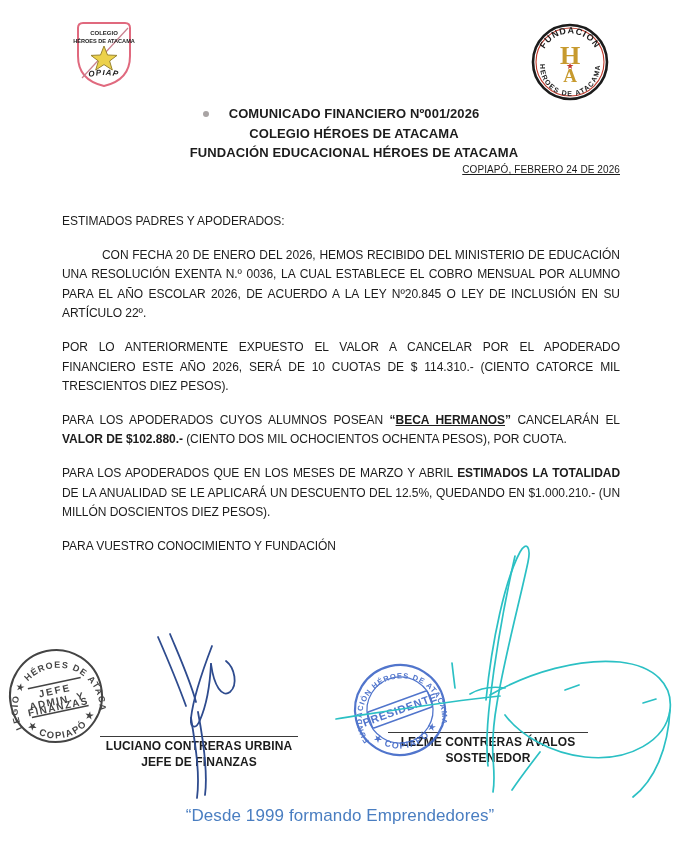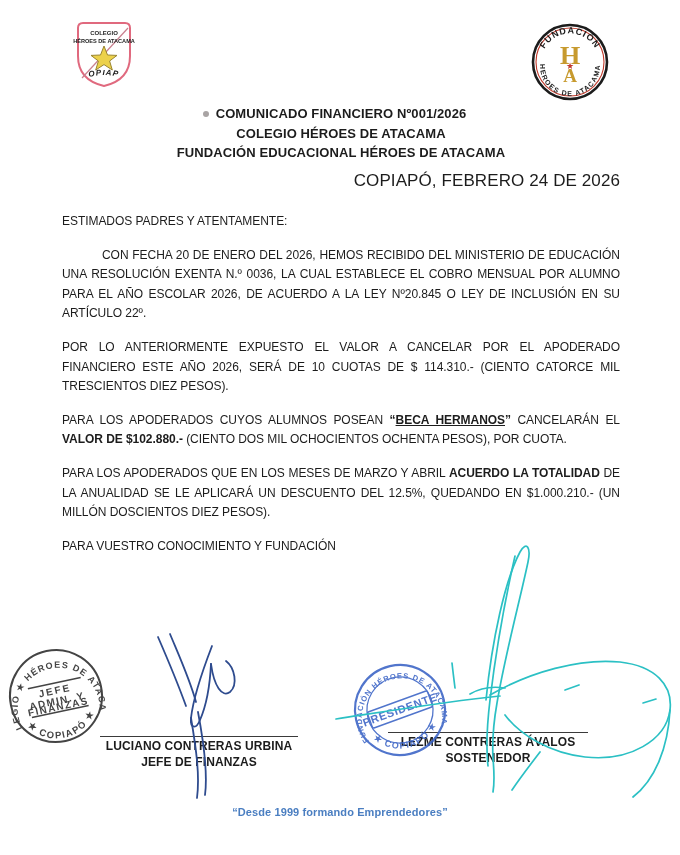--- a/index.html
+++ b/index.html
@@ -5,43 +5,43 @@
   html,body{margin:0;padding:0;background:#ffffff;}
   .page{
     position:relative;width:680px;height:855px;background:#ffffff;overflow:hidden;
     font-family:"Liberation Sans",sans-serif;color:#1c1c1c;
   }
   
   .logo{position:absolute;}
   .logo-left{left:72px;top:20px;}
   .logo-right{left:530px;top:22px;}
   .scan-dot{position:absolute;left:203px;top:111px;width:6px;height:6px;border-radius:50%;background:#a9a4a4;}
-  .title-block{position:absolute;left:62px;top:104px;width:558px;text-align:center;}
+  .title-block{position:absolute;left:75px;top:104px;width:558px;text-align:center;}
   .title-line{font-size:13px;font-weight:700;line-height:19.5px;letter-spacing:.1px;}
-  .date-line{position:absolute;right:60px;top:171px;font-size:17px;letter-spacing:.1px;}
+  .date-line{position:absolute;right:60px;top:164px;font-size:10px;letter-spacing:.1px;text-decoration:underline;}
   
   .doc-body{position:absolute;left:62px;top:212px;width:558px;font-size:12px;line-height:19.6px;letter-spacing:-.05px;}
   .salutation{margin:0 0 14px 0;}
   .doc-body p.para{margin:0 0 14px 0;text-align:justify;}
   .doc-body p.para.indent{text-indent:40px;}
   .doc-body p.para:last-child{margin-bottom:0;}
   
   .sig-block{position:absolute;text-align:center;border-top:1.3px solid #3a3a3a;padding-top:2px;}
   .sig-left{left:100px;top:736px;width:198px;}
   .sig-right{left:388px;top:732px;width:200px;}
   .sig-name{font-size:12px;font-weight:700;line-height:15px;letter-spacing:.1px;}
   .sig-role{font-size:12px;font-weight:700;line-height:16px;letter-spacing:.1px;}
   
   .stamp{position:absolute;opacity:.88;}
   .stamp-left{left:6px;top:646px;transform:rotate(-12deg);}
   .stamp-right{left:351px;top:661px;transform:rotate(-13deg);}
   .ink-layer{position:absolute;left:0;top:0;pointer-events:none;}
   
   .footer{position:absolute;left:0;top:806px;width:680px;text-align:center;
-          font-size:11px;font-weight:700;color:#4a7ec1;letter-spacing:.1px;}
+          font-size:17px;font-weight:400;color:#4a7ec1;letter-spacing:.1px;}
 </style>
 </head>
 <body>
 
 <div class="page">
 
   <svg class="logo logo-left" width="64" height="70" viewBox="0 0 64 70">
     <path d="M6,8 Q6,3 11,3 L53,3 Q58,3 58,8 L58,36 Q58,60 32,66 Q6,60 6,36 Z" fill="#ffffff" stroke="#e0697e" stroke-width="2"></path>
     <line x1="10" y1="58" x2="56" y2="8" stroke="#c9808f" stroke-width="1.2"></line>
     <text x="32" y="15" text-anchor="middle" font-size="6" font-weight="700" fill="#1c1c1c">COLEGIO</text>
@@ -72,26 +72,26 @@
   <span class="scan-dot"></span>
 
   <div class="title-block">
     <div class="title-line">COMUNICADO FINANCIERO  Nº001/2026</div>
     <div class="title-line">COLEGIO HÉROES DE ATACAMA</div>
     <div class="title-line">FUNDACIÓN EDUCACIONAL HÉROES DE ATACAMA</div>
   </div>
   <div class="date-line">COPIAPÓ, FEBRERO 24 DE 2026</div>
 
   <div class="doc-body">
-    <p class="salutation">ESTIMADOS PADRES Y ATENTAMENTE:</p>
+    <p class="salutation">ESTIMADOS PADRES Y APODERADOS:</p>
 
   <p class="para indent"><span>CON FECHA 20 DE ENERO DEL 2026, HEMOS RECIBIDO DEL MINISTERIO DE EDUCACIÓN UNA RESOLUCIÓN EXENTA N.º 0036, LA CUAL ESTABLECE EL COBRO MENSUAL POR ALUMNO PARA EL AÑO ESCOLAR 2026, DE ACUERDO A LA LEY Nº20.845 O LEY DE INCLUSIÓN EN SU ARTÍCULO 22º.</span></p>
       <p class="para"><span>POR LO ANTERIORMENTE EXPUESTO EL VALOR A CANCELAR POR EL APODERADO FINANCIERO ESTE AÑO 2026,  SERÁ </span><span style="font-weight: 400;">DE 10 CUOTAS DE $ 114.310</span><span>.- (CIENTO CATORCE MIL TRESCIENTOS DIEZ PESOS).</span></p>
       <p class="para"><span>PARA LOS APODERADOS CUYOS ALUMNOS POSEAN </span><span style="font-weight: 700;">“</span><span style="font-weight: 700; text-decoration: underline;">BECA HERMANOS</span><span style="font-weight: 700;">”</span><span> CANCELARÁN EL </span><span style="font-weight: 700;">VALOR DE $102.880.-</span><span> (CIENTO DOS MIL OCHOCIENTOS OCHENTA PESOS), POR CUOTA.</span></p>
-      <p class="para"><span>PARA LOS APODERADOS QUE EN LOS MESES DE MARZO Y ABRIL </span><span style="font-weight: 700;">ACUERDO LA TOTALIDAD</span><span> DE LA ANUALIDAD SE LE APLICARÁ UN DESCUENTO DEL 12.5%, QUEDANDO EN </span><span style="font-weight: 400;">$1.000.210.-</span><span> (UN MILLÓN DOSCIENTOS DIEZ PESOS).</span></p>
+      <p class="para"><span>PARA LOS APODERADOS QUE EN LOS MESES DE MARZO Y ABRIL </span><span style="font-weight: 700;">ESTIMADOS LA TOTALIDAD</span><span> DE LA ANUALIDAD SE LE APLICARÁ UN DESCUENTO DEL 12.5%, QUEDANDO EN </span><span style="font-weight: 400;">$1.000.210.-</span><span> (UN MILLÓN DOSCIENTOS DIEZ PESOS).</span></p>
       <p class="para"><span>PARA VUESTRO CONOCIMIENTO Y FUNDACIÓN</span></p>
     </div>
 
   <div class="sig-block sig-left">
     <div class="sig-name">LUCIANO CONTRERAS URBINA</div>
     <div class="sig-role">JEFE DE FINANZAS</div>
   </div>
   <div class="sig-block sig-right">
     <div class="sig-name">LEZME CONTRERAS ÁVALOS</div>
     <div class="sig-role">SOSTENEDOR</div>

